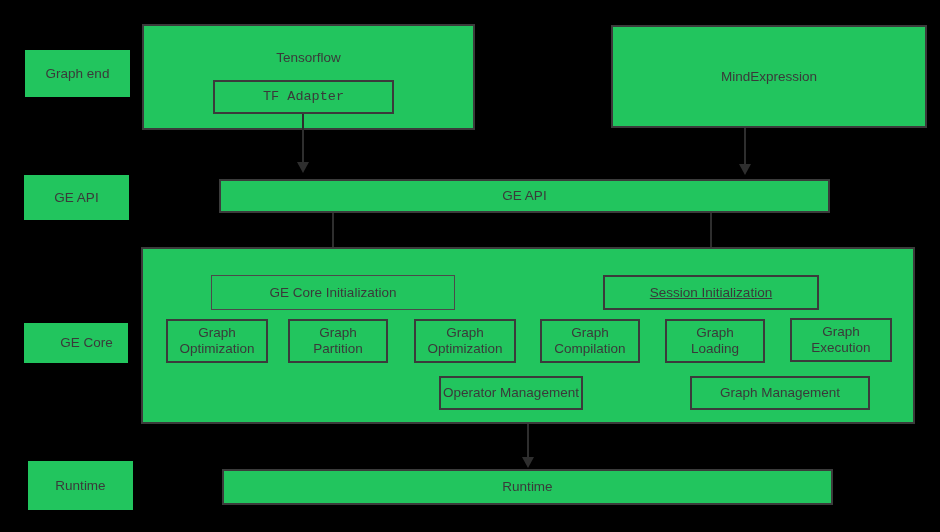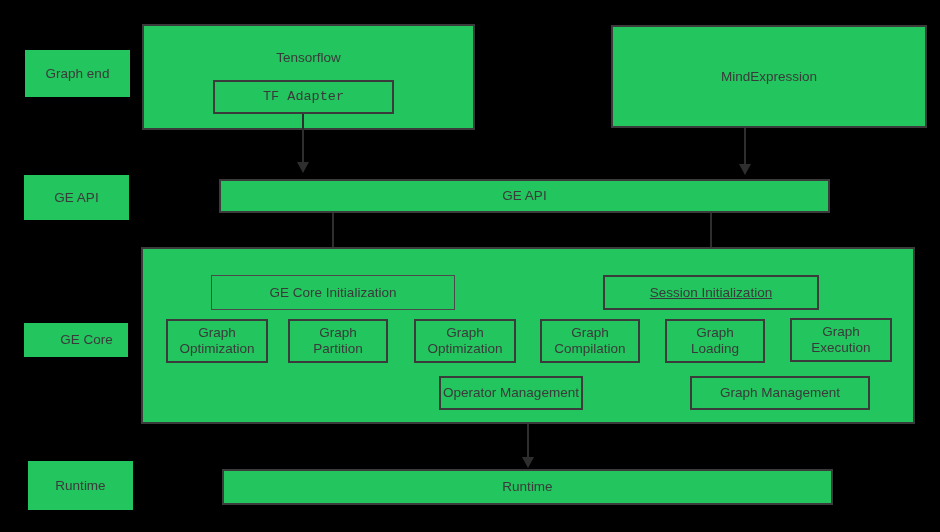--- a/index.html
+++ b/index.html
@@ -63,21 +63,21 @@
 <body>
 
 <div id="canvas">
 
   <div class="box plain lbl" style="left:25px; top:50px; width:105px; height:47px;">
     <span>Graph end</span>
   </div>
   <div class="box plain lbl" style="left:24px; top:175px; width:105px; height:45px;">
     <span>GE API</span>
   </div>
-  <div class="box plain lbl" style="left:24px; top:323px; width:104px; height:34px;padding-left:21px;">
+  <div class="box plain lbl" style="left:24px; top:323px; width:104px; height:40px;padding-left:21px;">
     <span>GE Core</span>
   </div>
   <div class="box plain lbl" style="left:28px; top:461px; width:105px; height:49px;">
     <span>Runtime</span>
   </div>
 
   <div class="box frame title-only lbl" style="left:142px; top:24px; width:333px; height:106px;">
     <span>Tensorflow</span>
   </div>
   <div class="box frame lbl" style="left:213px; top:80px; width:181px; height:34px;font-family:Liberation Mono, monospace;">

